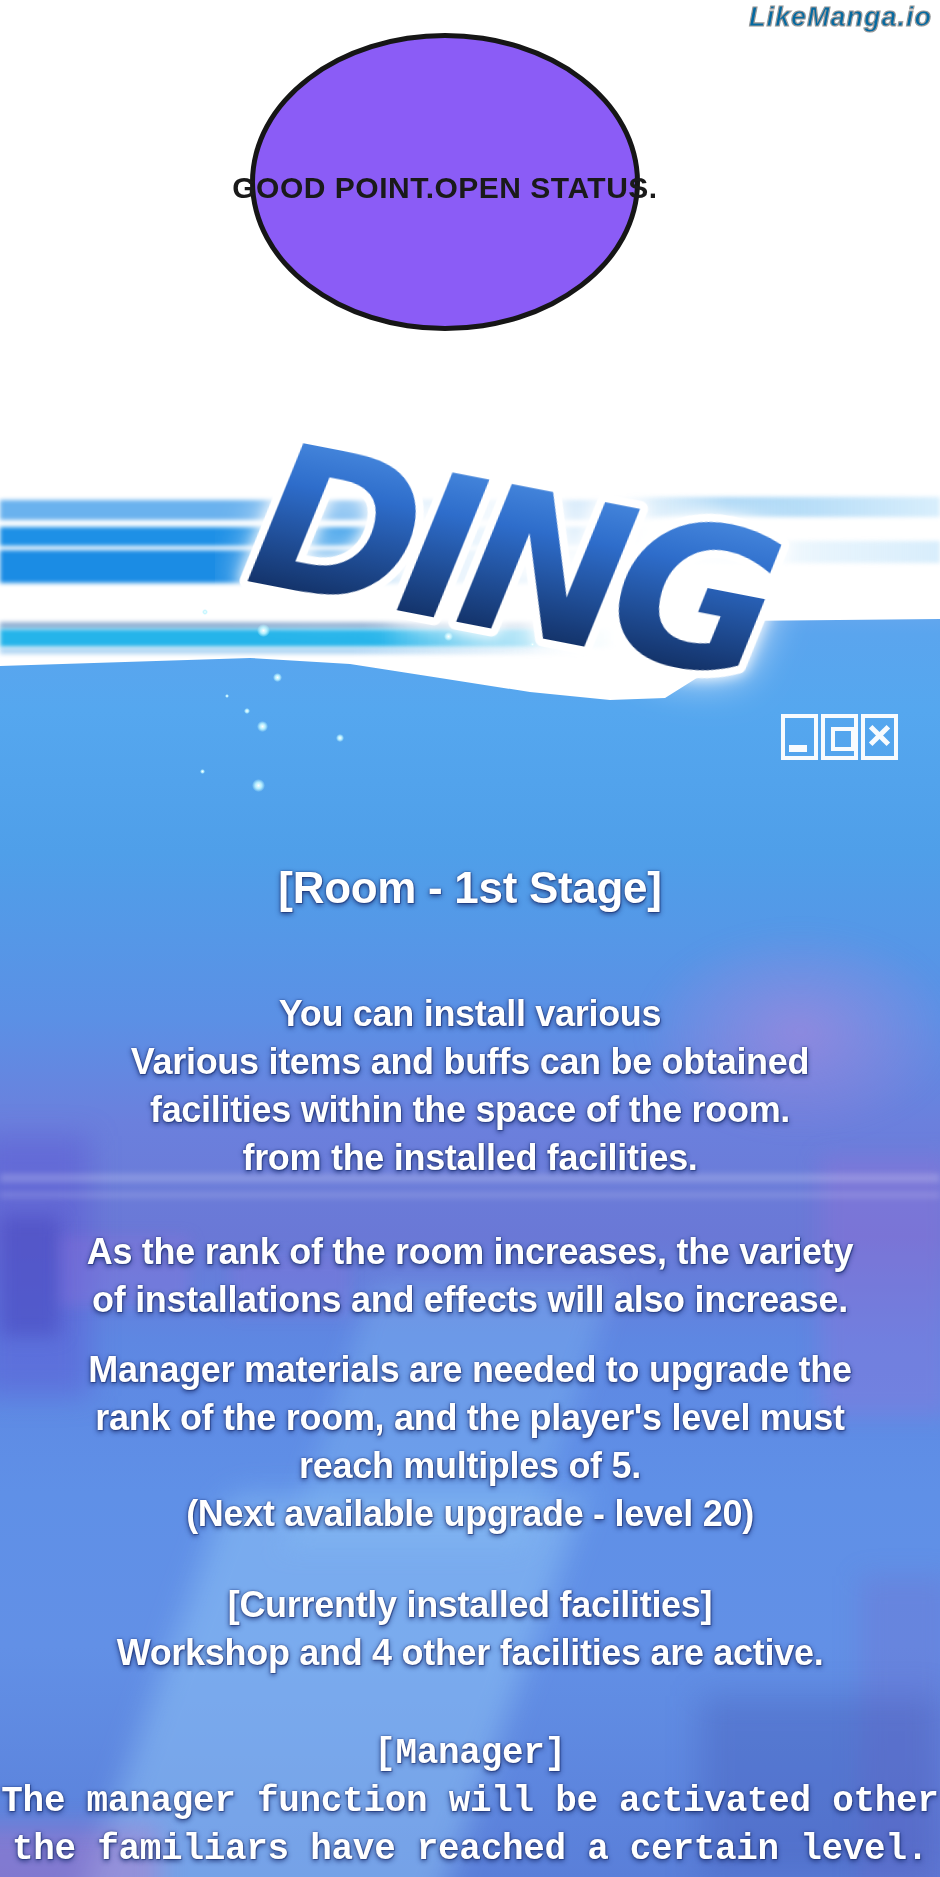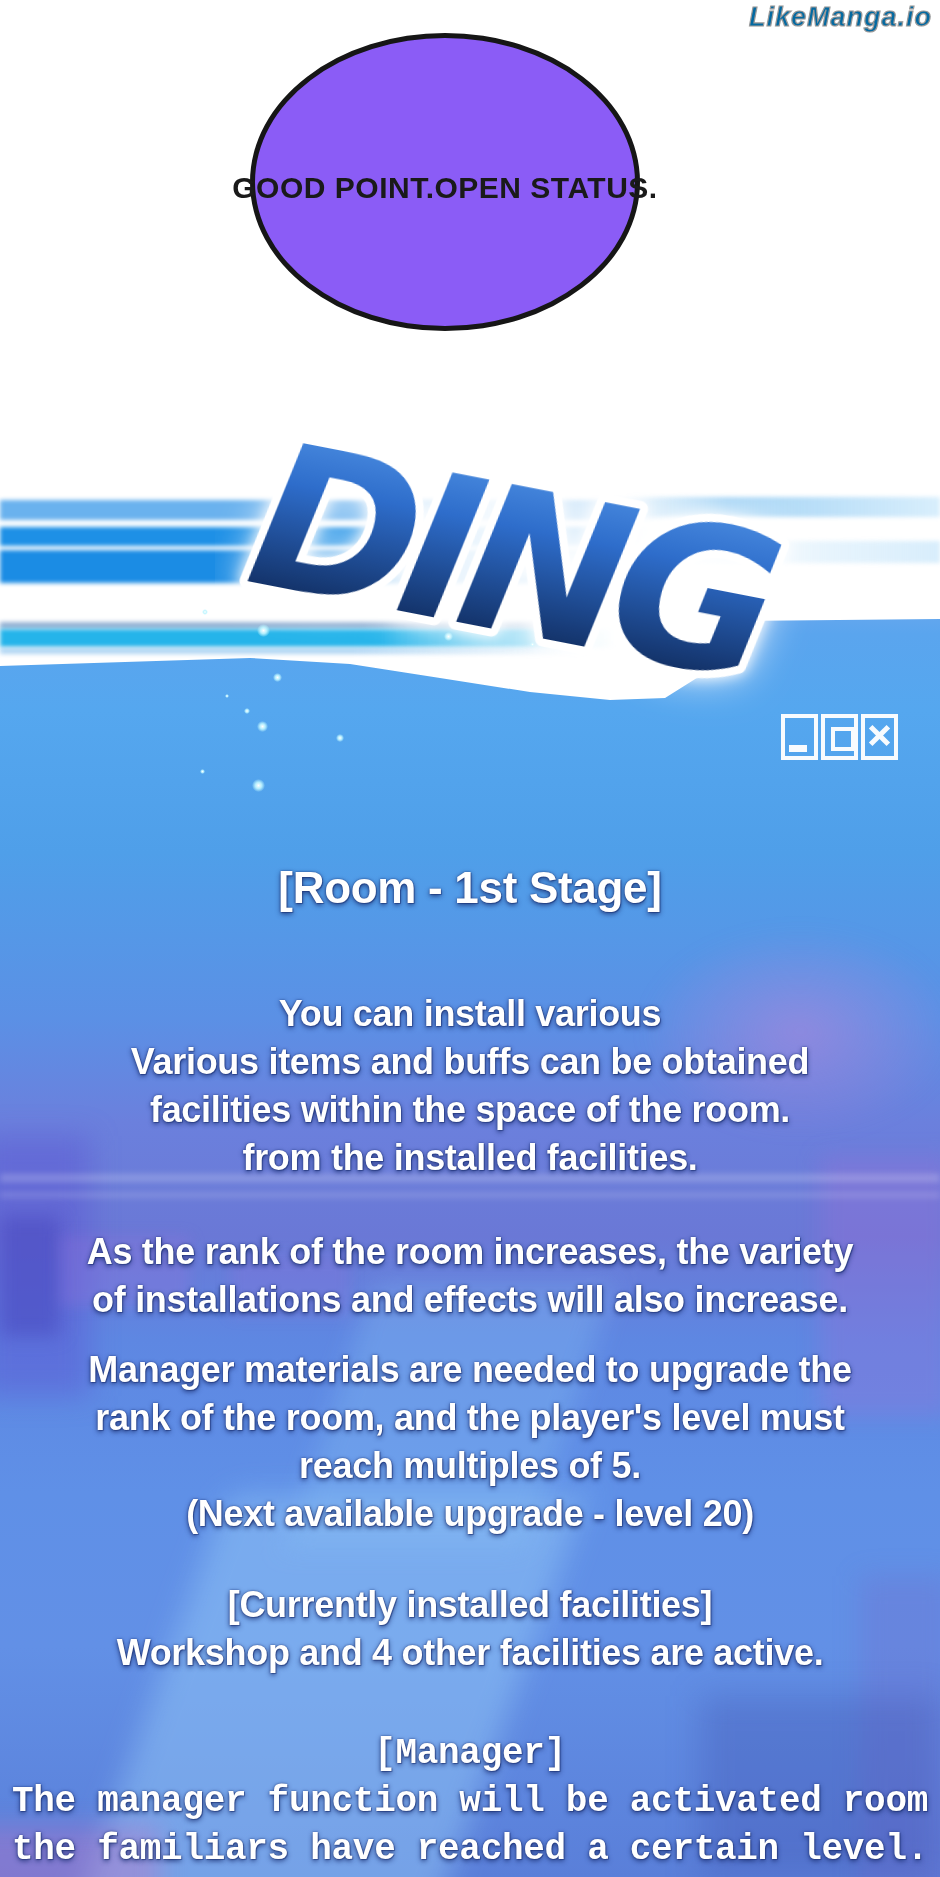--- a/index.html
+++ b/index.html
@@ -180,17 +180,17 @@
     <div>(Next available upgrade - level 20)</div>
   </div>
 
   <div class="wtext p4">
     <div>[Currently installed facilities]</div>
     <div>Workshop and 4 other facilities are active.</div>
   </div>
 
   <div class="wtext p5">
     <div>[Manager]</div>
-    <div>The manager function will be activated room</div>
+    <div>The manager function will be activated other</div>
     <div>the familiars have reached a certain level.</div>
   </div>
 
 </div>
 
 </body></html>

